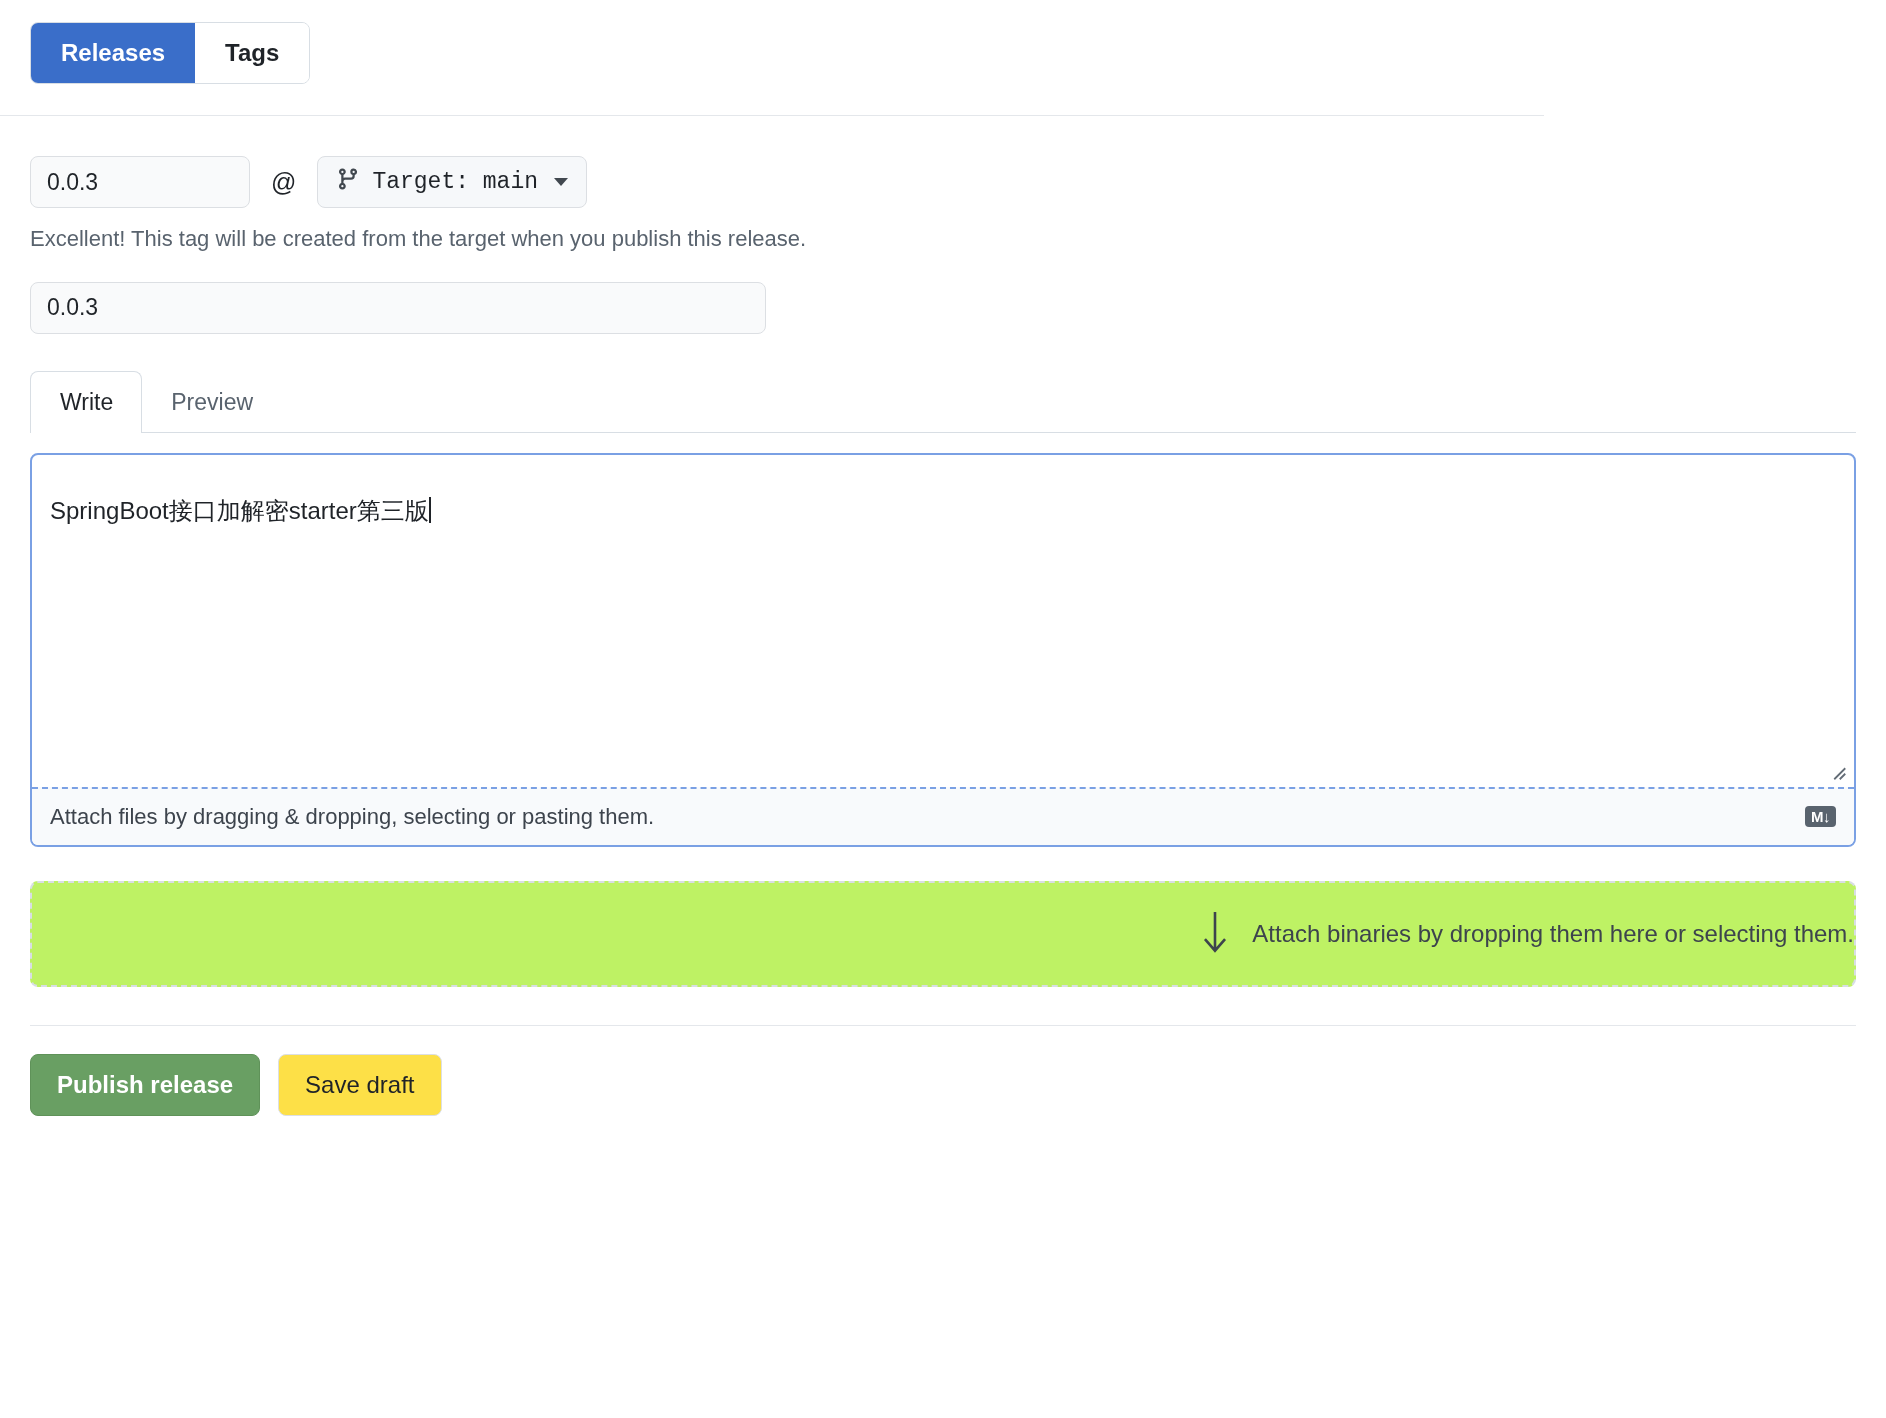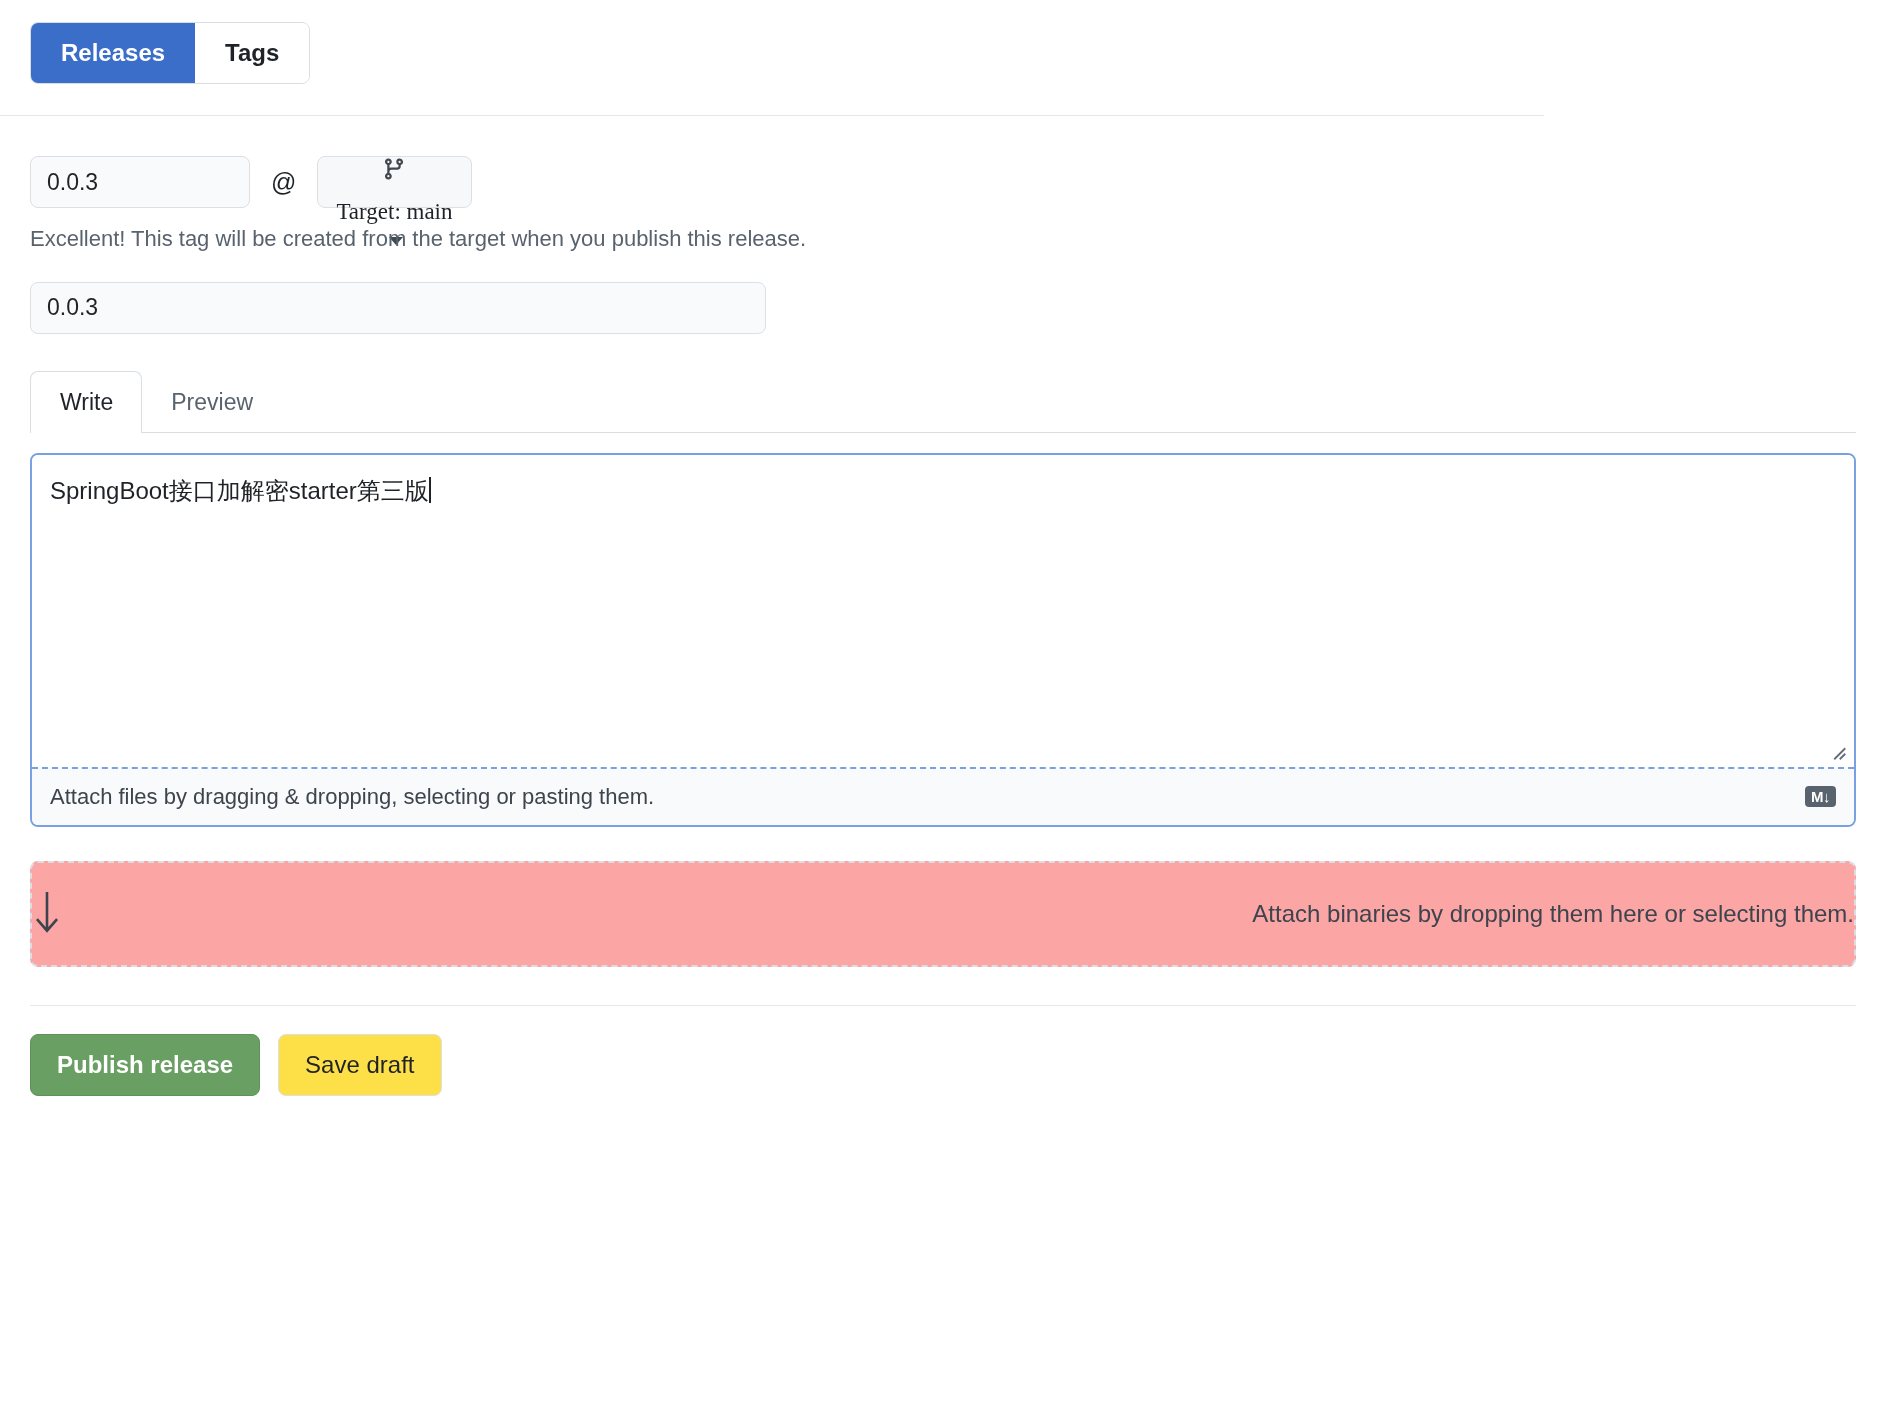--- a/index.html
+++ b/index.html
@@ -89,25 +89,24 @@
   .target-btn {
     display: inline-flex;
     align-items: center;
     gap: 12px;
     height: 52px;
     padding: 0 18px;
     border: 1px solid #dcdfe3;
     border-radius: 8px;
     background: #f6f8fa;
     font-size: 23px;
-    font-family: Liberation Serif, serif;
+    font-family: Liberation Mono, monospace;
     color: #1f2328;
     cursor: pointer;
     white-space: nowrap;
-    flex-direction: column;
   }
   .target-btn .caret {
     width: 0; height: 0;
     border-left: 7px solid transparent;
     border-right: 7px solid transparent;
     border-top: 8px solid #41484f;
     margin-left: 4px;
   }
   .icon-branch { display: block; }
 
@@ -178,20 +177,21 @@
     height: 312px;
     background: #ffffff;
   }
   .comment-text {
     font-size: 24px;
     font-family: inherit;
     color: #1f2328;
     padding: 20px 18px 0 18px;
     white-space: pre-wrap;
     line-height: 1.35;
+    margin-top: 20px;
   }
   .caret-bar {
     display: inline-block;
     width: 2px;
     height: 26px;
     background: #1f2328;
     vertical-align: -4px;
   }
   .resize-grip {
     position: absolute;
@@ -227,24 +227,24 @@
     line-height: 1;
   }
 
   
   .dropzone {
     margin: 34px 0 0 30px;
     width: 1826px;
     height: 106px;
     border: 2px dashed #d8dee4;
     border-radius: 8px;
-    background: #fca5a5;
-    display: flex;
-    align-items: center;
-    justify-content: space-between;
+    background: #bef264;
+    display: flex;
+    align-items: center;
+    justify-content: flex-end;
     gap: 22px;
     cursor: pointer;
   }
   .dropzone-text {
     font-size: 24px;
     color: #3d444d;
   }
 
   
   .prerelease {

